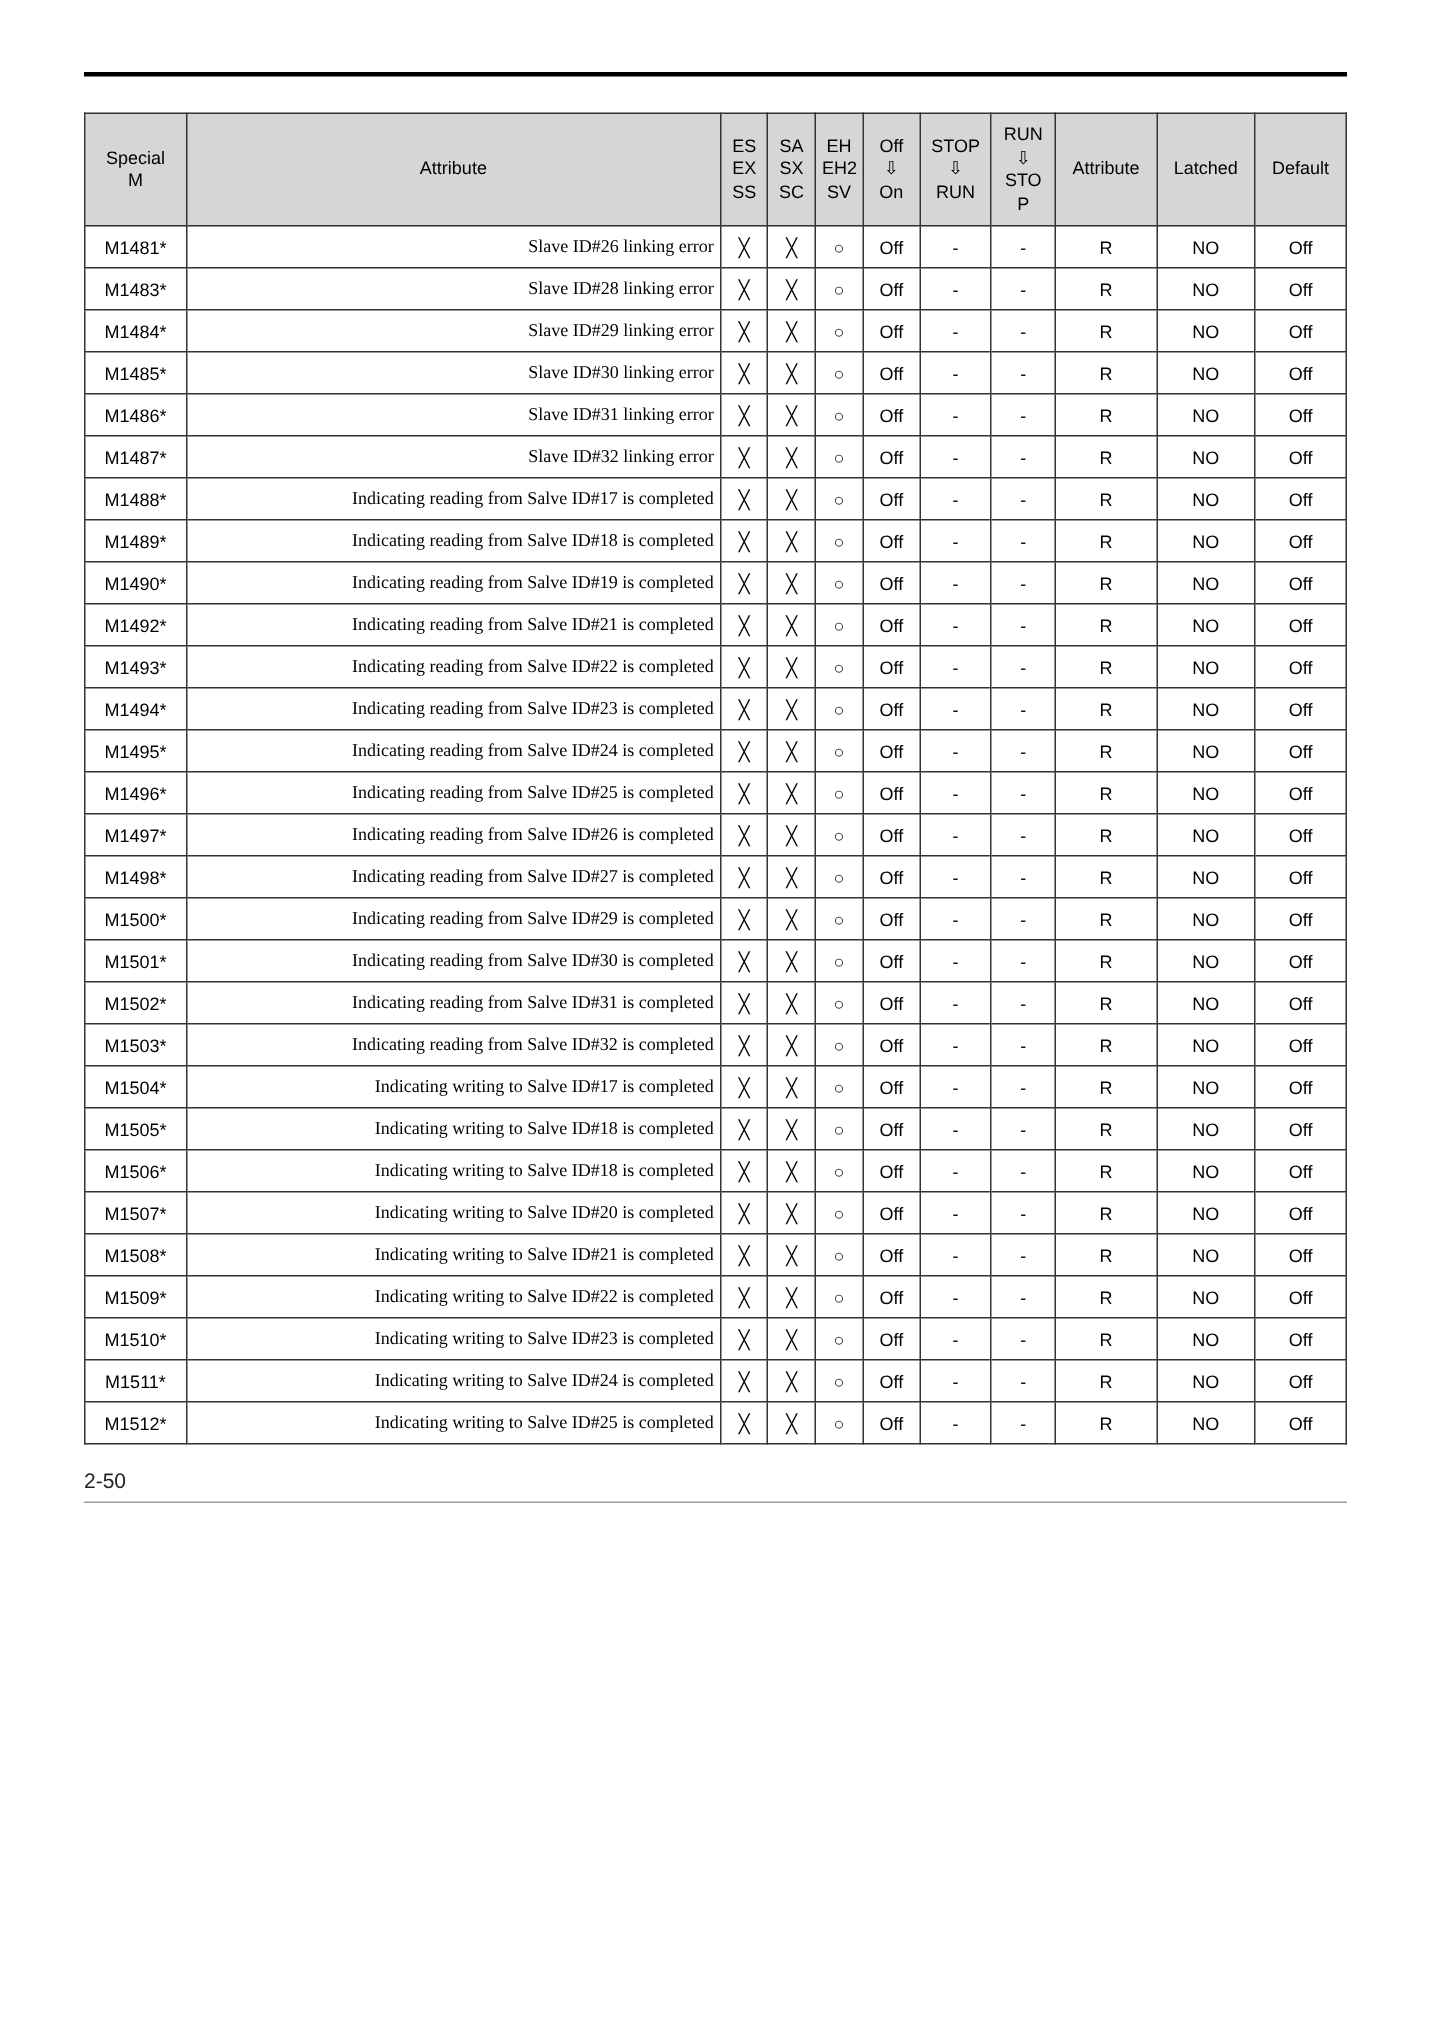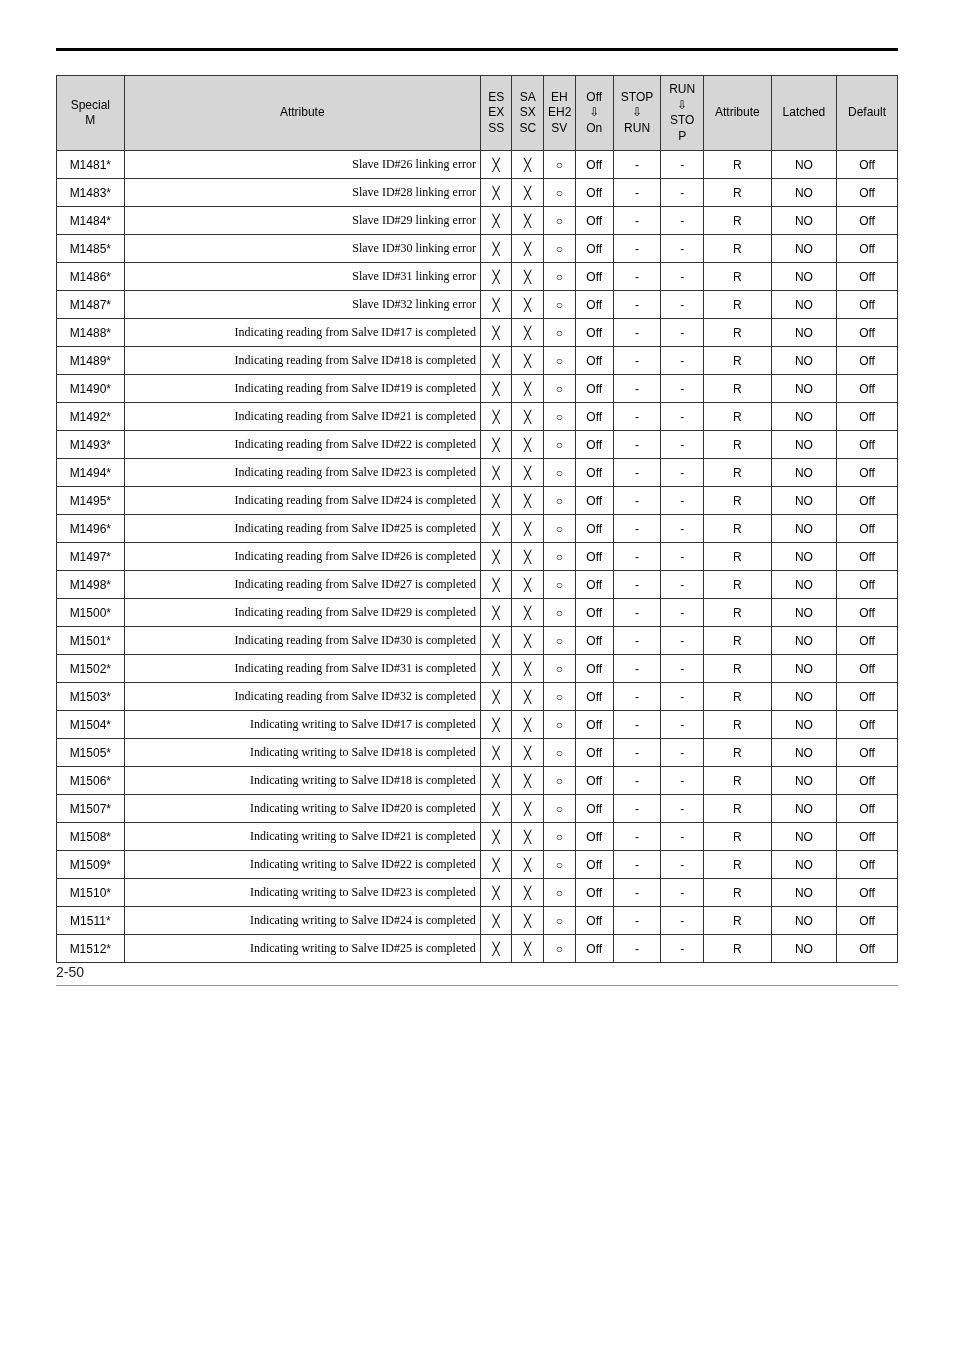--- a/index.html
+++ b/index.html
@@ -47,20 +47,21 @@
     text-align: right;
     padding-left: 4px;
     font-family: Liberation Serif, serif;
   }
   .arrow-down {
     display: inline-block;
     font-size: 12px;
     line-height: 1;
   }
   .footer {
+    margin-top: 16px;
     border-bottom: 1px solid #999;
     padding-bottom: 4px;
   }
   .page-num {
     font-size: 14px;
     color: #222;
   }
 </style>
 </head>
 <body>

